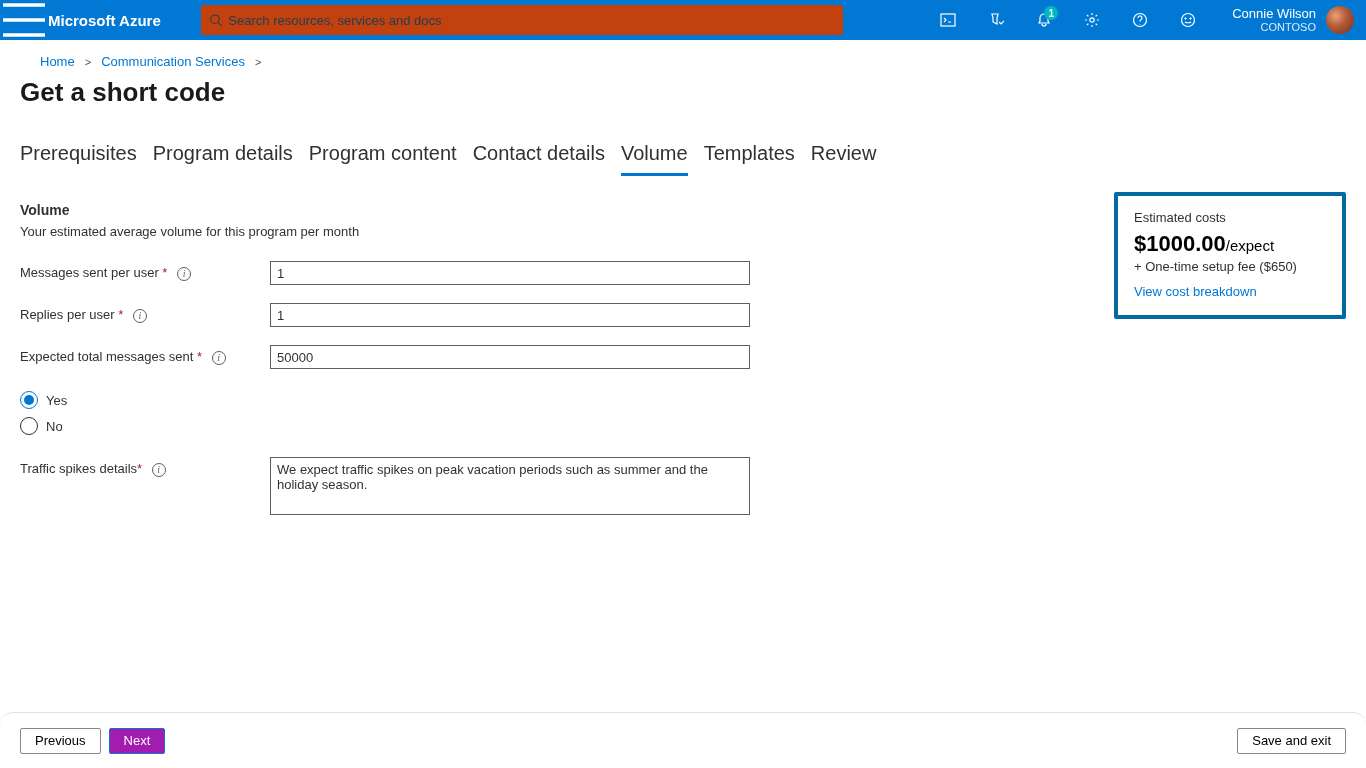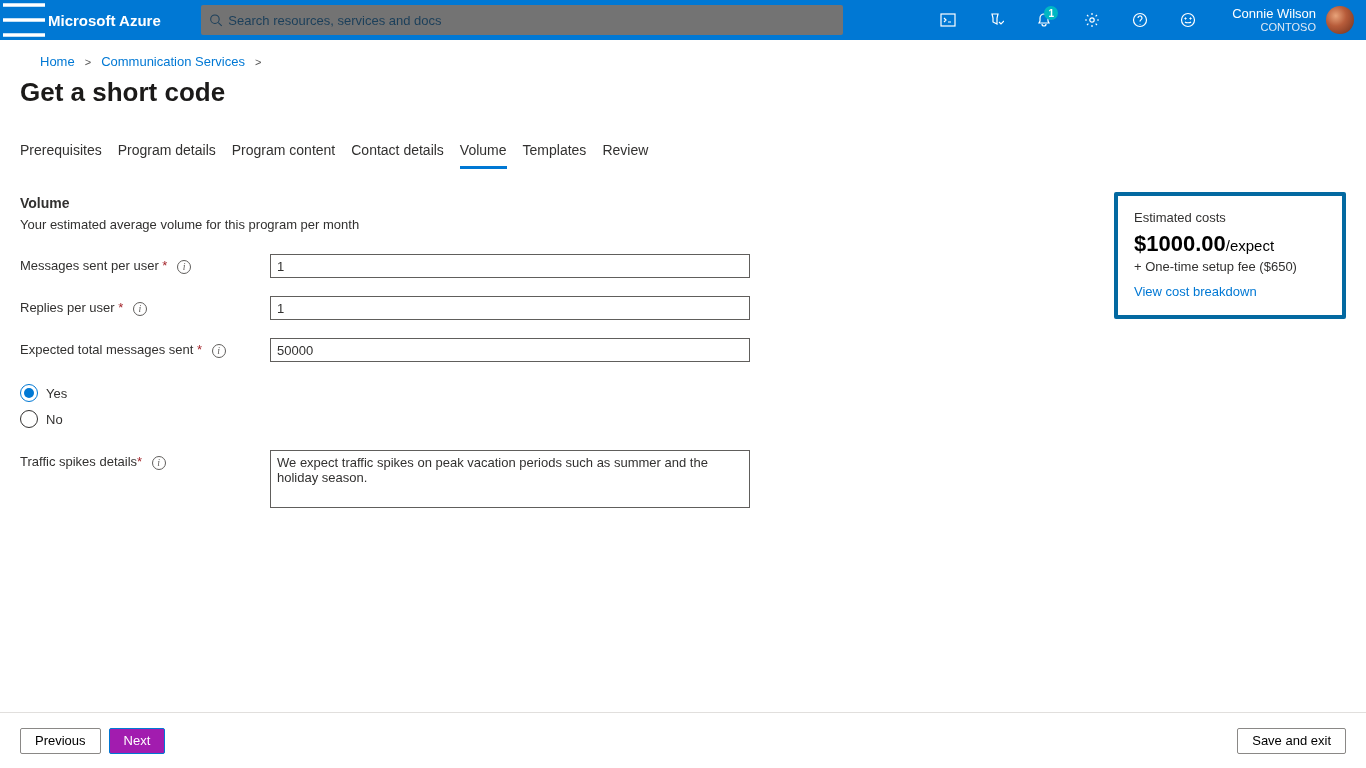--- a/index.html
+++ b/index.html
@@ -13,21 +13,21 @@
     align-items: center;
     color: #fff;
     font-size: 14px;
   }
   .hamburger { width: 48px; display:flex; align-items:center; justify-content:center; height:40px; }
   .brand { font-size: 15px; font-weight:600; margin-right: 40px; }
   .search-wrap { flex: 0 0 642px; }
   .search {
     display:flex; align-items:center;
     height: 30px;
-    background: #737373;
+    background: #c2410c;
     border-radius: 2px;
     padding: 6px 8px;
     width: 100%;
   }
   .search input {
     background: transparent; border:none; outline:none;
     color:#1b1b1b; font-size:13px; width:100%;
     margin-left:6px;
   }
   .search input::placeholder { color:#1b3f5a; }
@@ -53,21 +53,21 @@
   }
 
   
   .content { padding: 14px 20px 0 20px; position:relative; height: calc(768px - 40px - 56px); }
   .breadcrumb { font-size:13px; color:#0078d4; display:flex; align-items:center; gap:10px;margin-left:20px; }
   .breadcrumb .sep { color:#555; font-size:11px; }
   .breadcrumb a { color:#0078d4; text-decoration:none; cursor:pointer; }
   .page-title { font-size:26px; font-weight:600; margin-top:8px; color:#1b1a19; }
 
   
-  .tabs { display:flex; gap:16px; margin-top:34px; font-size:14px; color:#323130; border-bottom:0; }
+  .tabs { display:flex; gap:16px; margin-top:34px; font-size:20px; color:#323130; border-bottom:0; }
   .tab { padding-bottom:8px; cursor:pointer; border-bottom:2px solid transparent; }
   .tab.active { border-bottom:3px solid #0078d4; font-weight:400; }
   .tabrow-wrap {  }
   
   
   .form-area { margin-top:26px; max-width: 760px; }
   .section-title { font-weight:600; font-size:14px; color:#323130; }
   .section-desc { font-size:13px; color:#323130; margin-top:6px; }
   .row { display:flex; margin-top:18px; align-items:flex-start; }
   .row.first { margin-top:22px; }
@@ -105,20 +105,21 @@
   .cost-card .price .per { font-size:15px; font-weight:400; }
   .cost-card .setup { margin-top:2px; color:#323130; }
   .cost-card .link { color:#0078d4; margin-top:10px; display:inline-block; cursor:pointer; }
 
   
   .footer {
     height:56px; border-top:1px solid #e1dfdd; position:absolute;
     bottom:0; left:0; right:0;
     display:flex; align-items:center; padding:0 20px;
     background:#fff;
+    border-radius:13px;
   }
   .footer .spacer { flex:1; }
   .btn {
     height:26px; padding:0 14px; font-size:13px; border:1px solid #8a8886;
     background:#fff; cursor:pointer; border-radius:2px;
   }
   .btn + .btn { margin-left:8px; }
   .btn.primary { background:#a21caf; color:#fff; border-color:#0078d4; }
 </style>
 </head>

